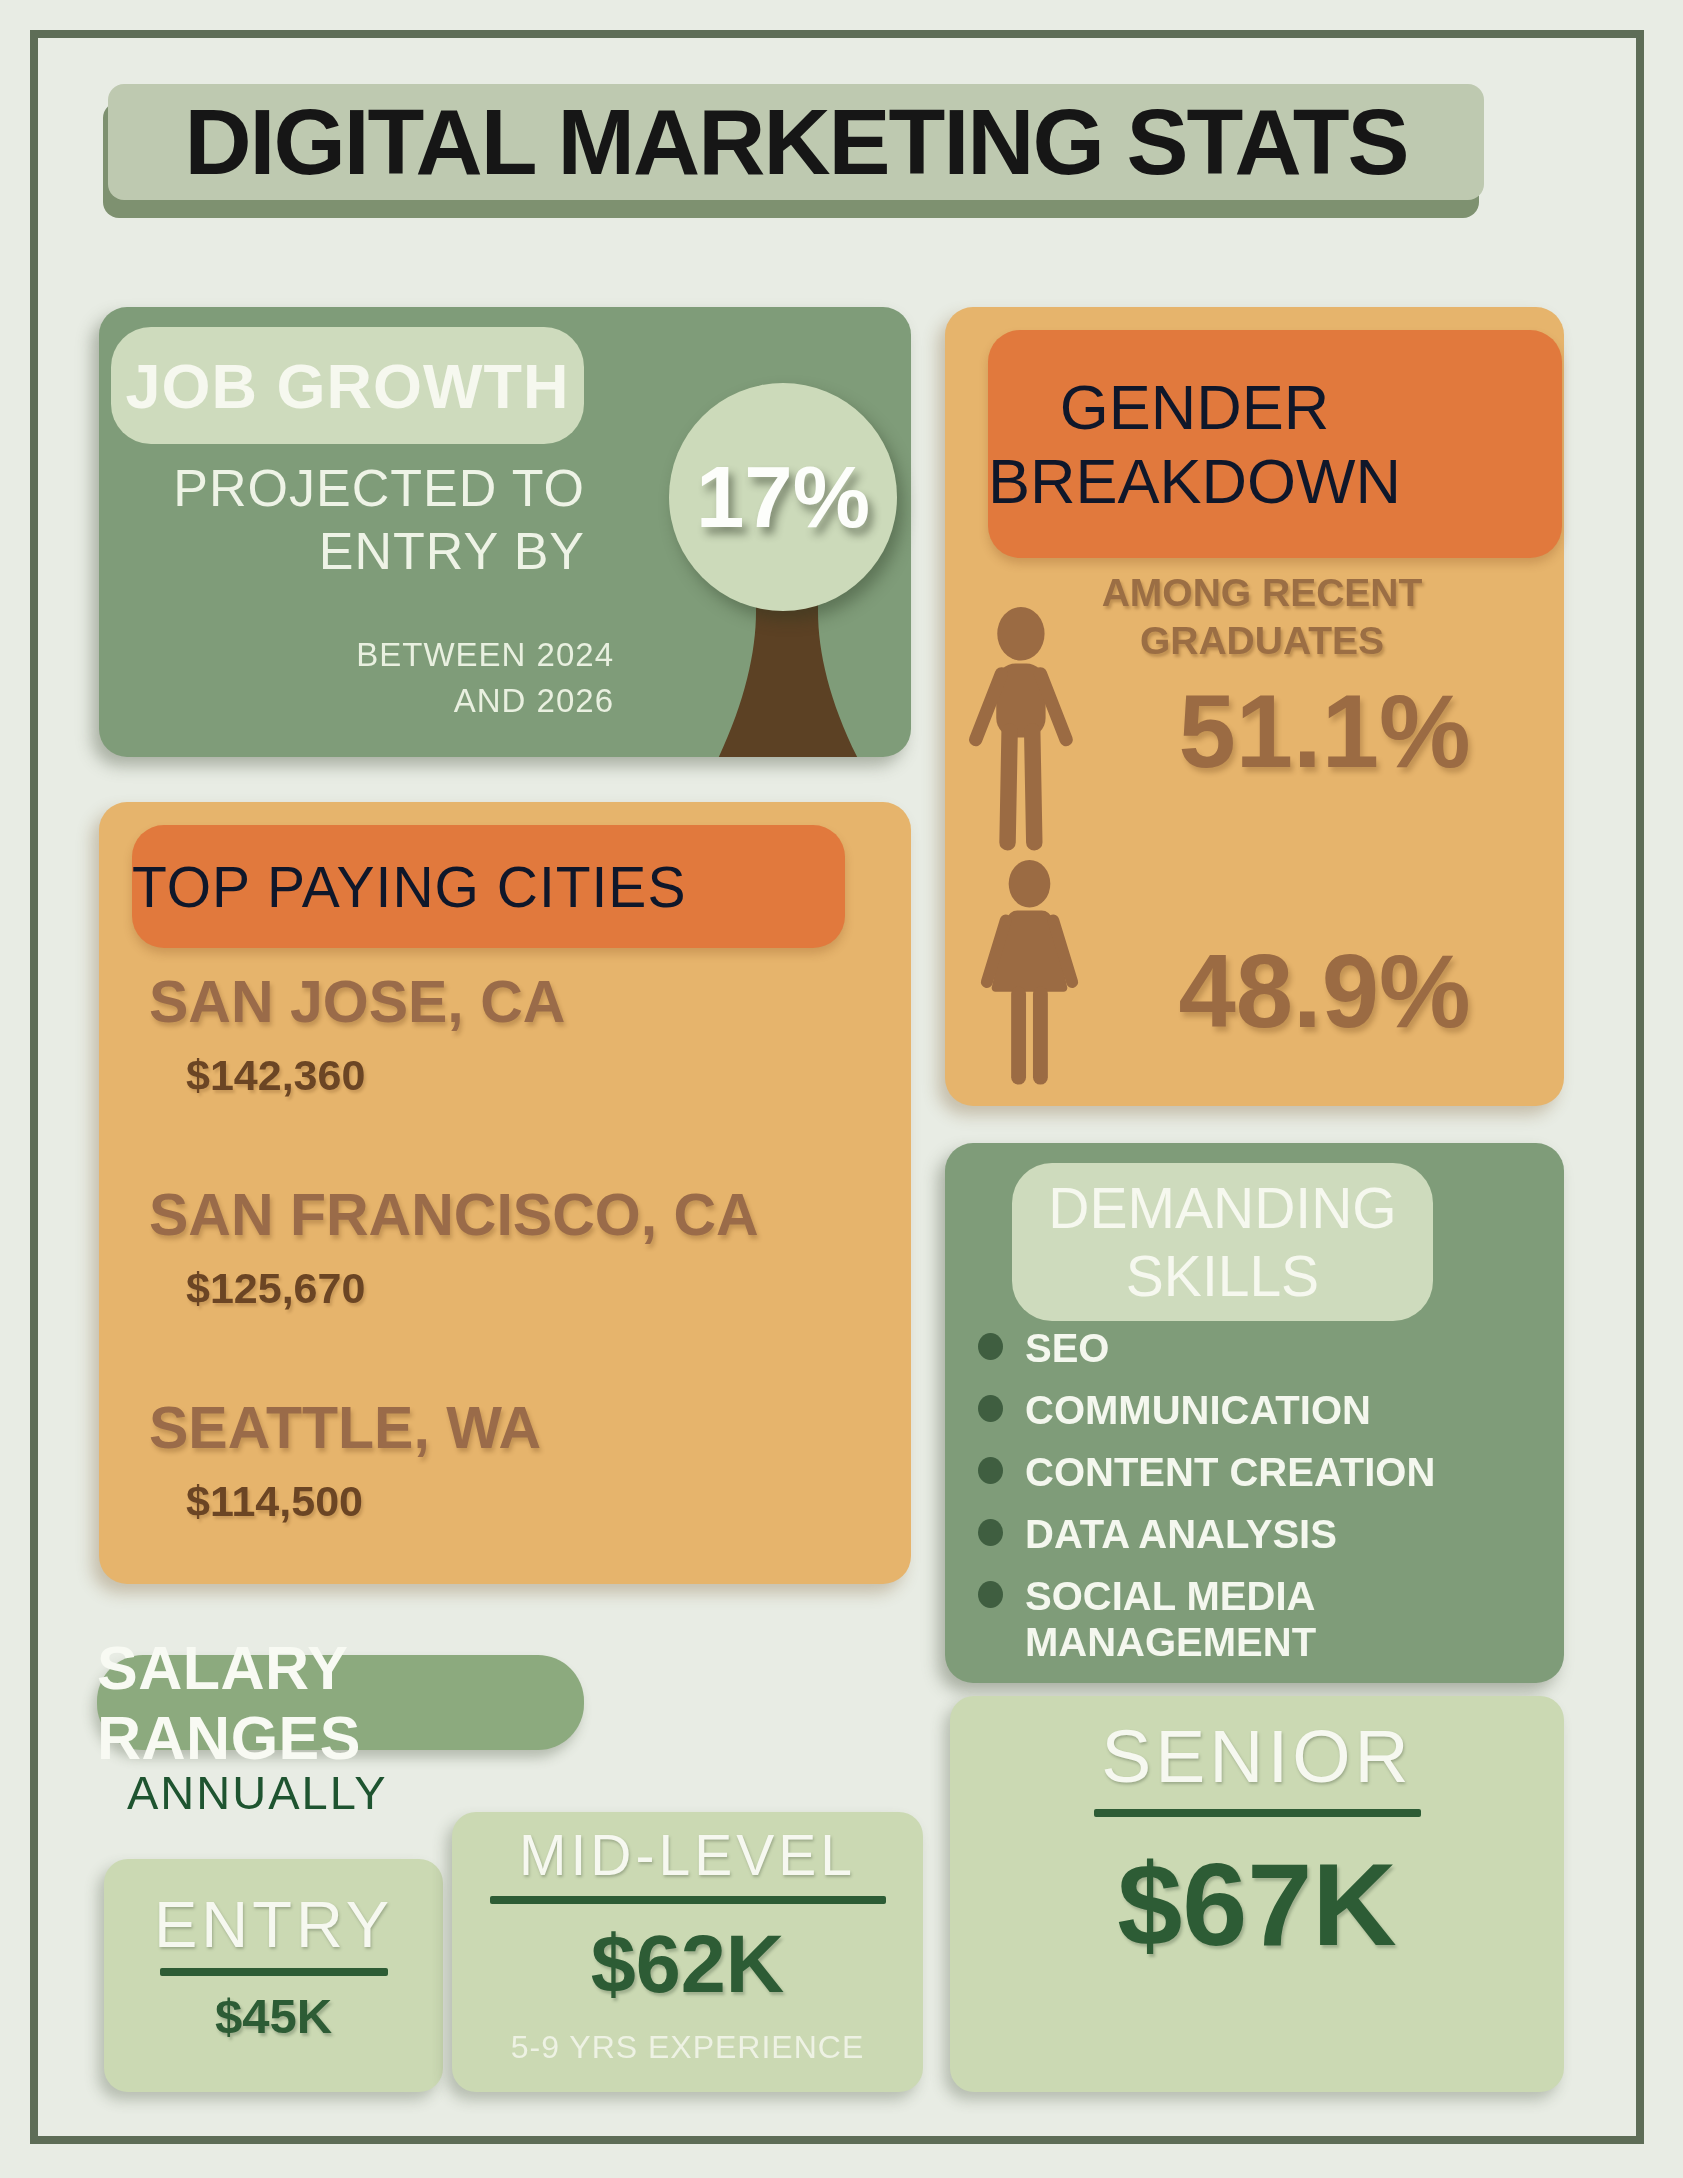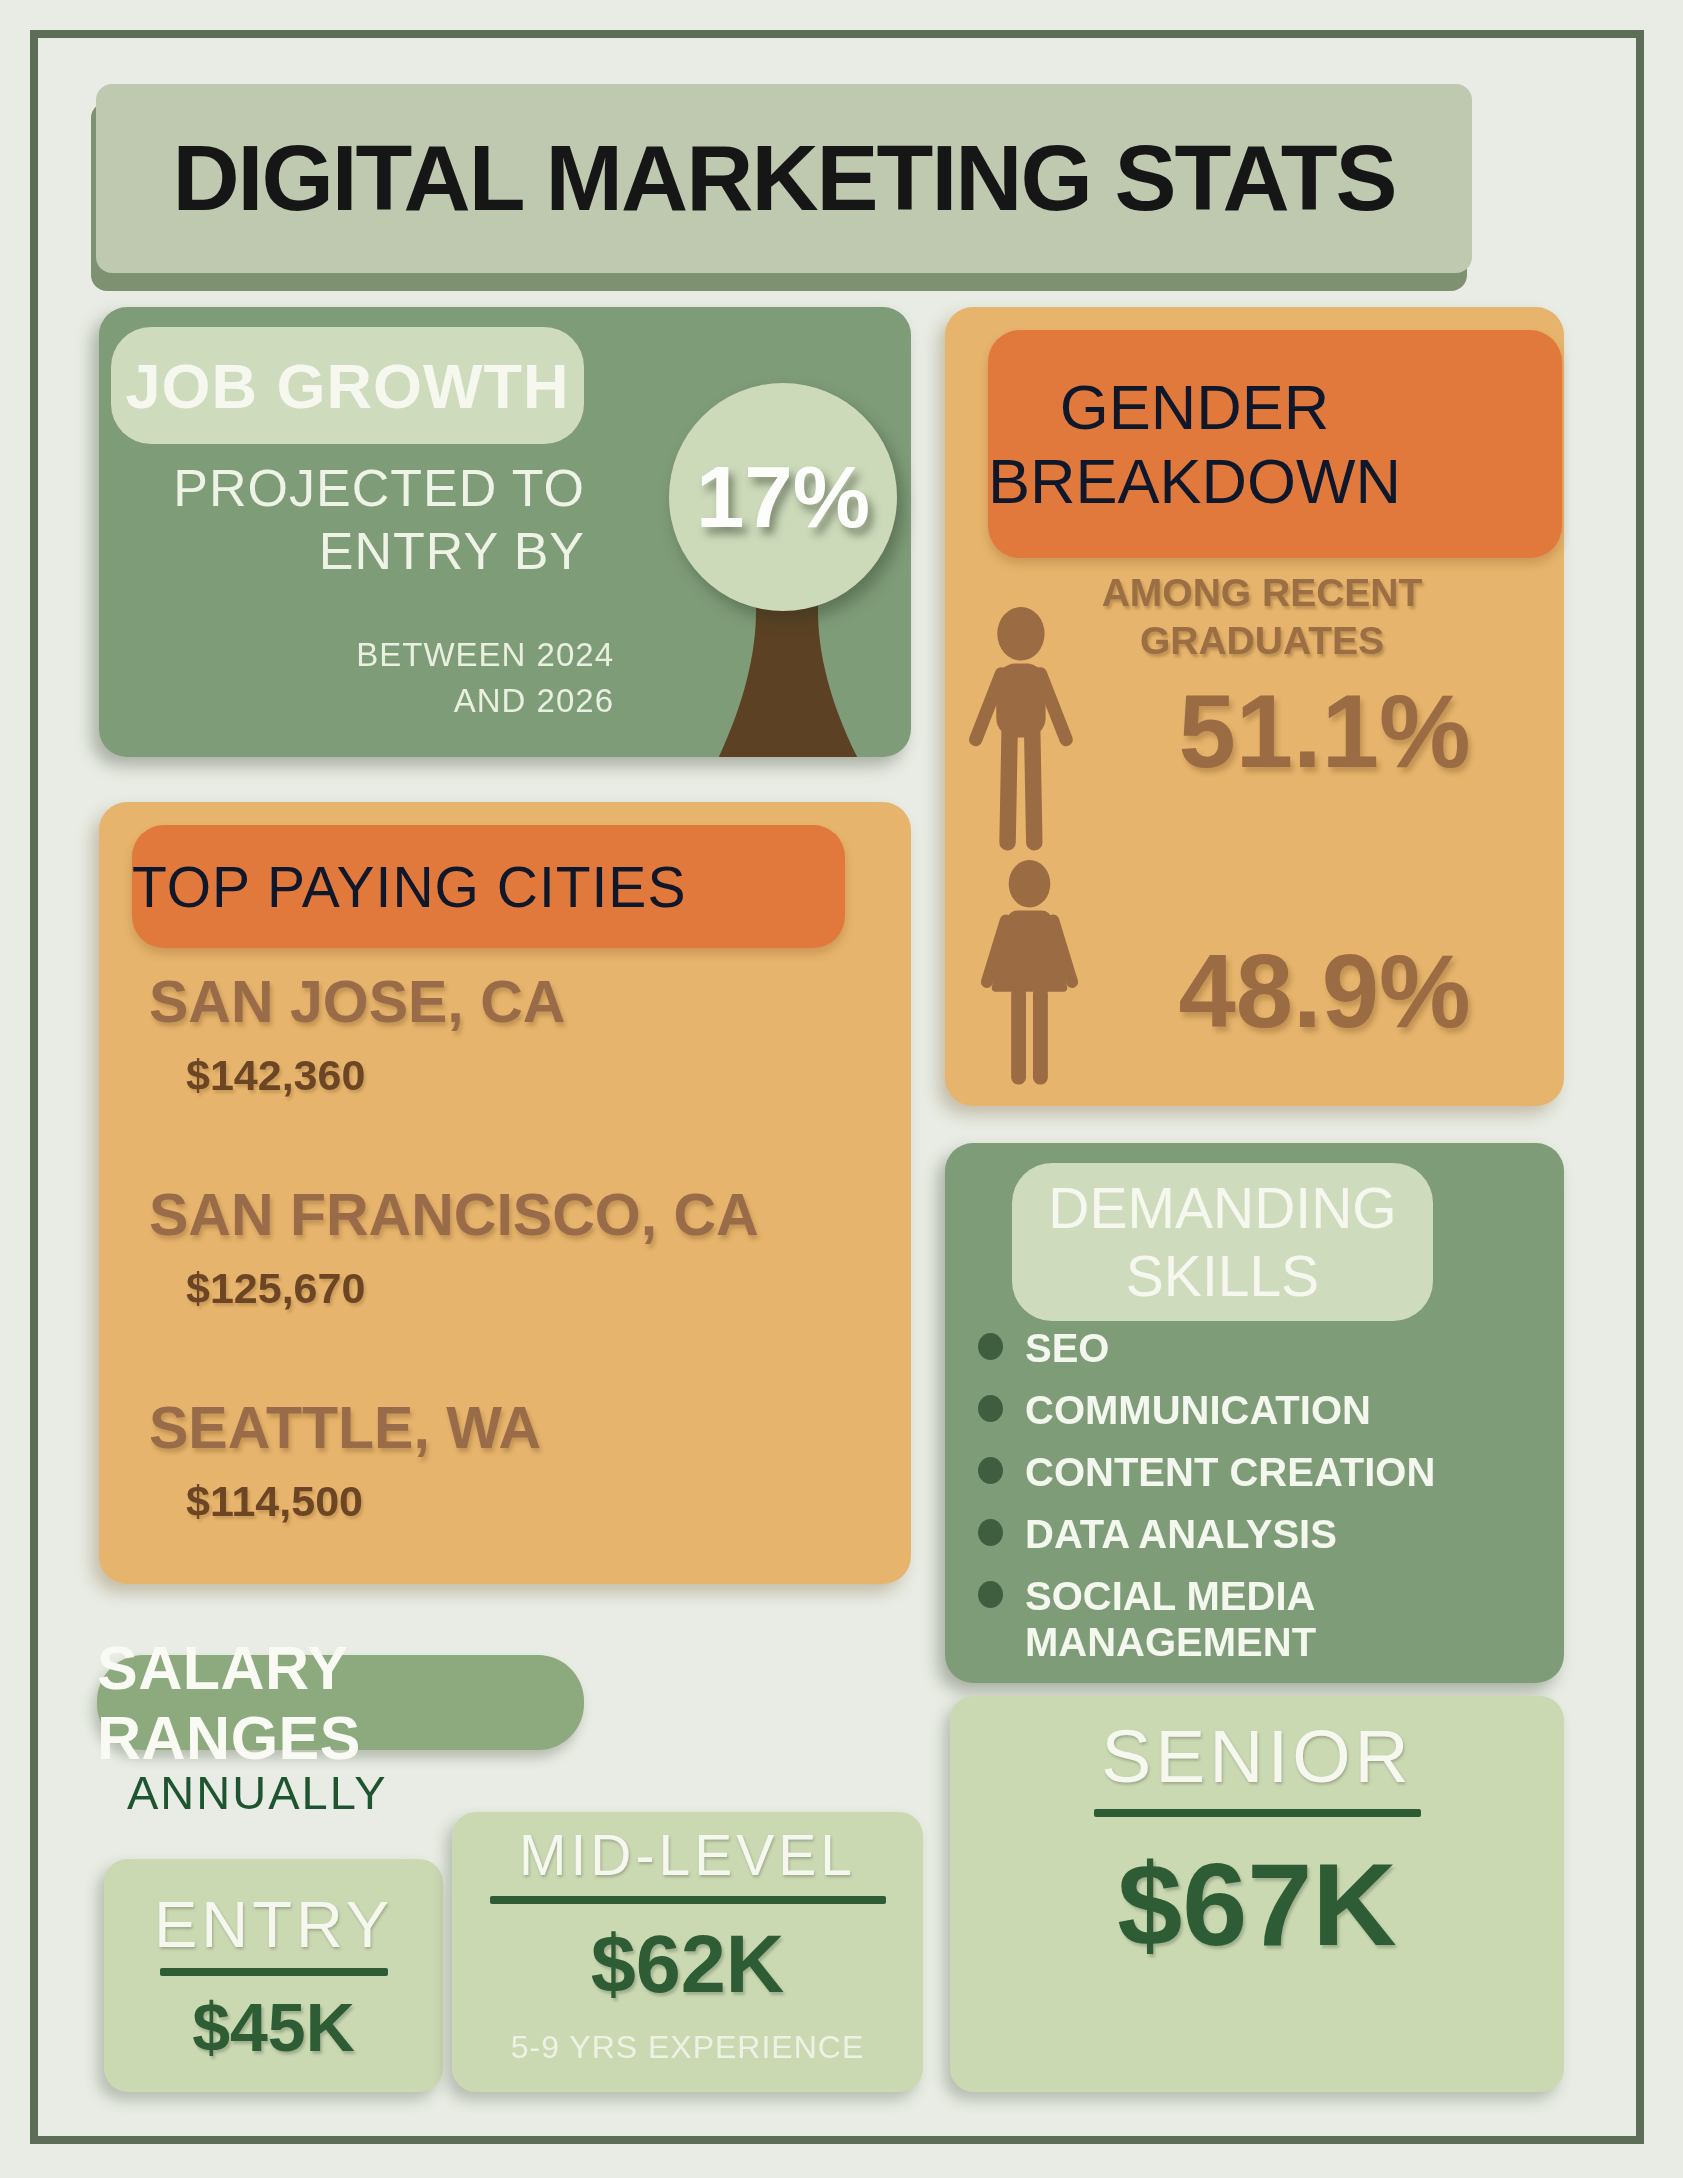--- a/index.html
+++ b/index.html
@@ -9,21 +9,21 @@
   }
   .abs { position:absolute; }
 
   .page-border {
     position:absolute; left:30px; top:30px; width:1614px; height:2114px;
     border:8px solid #5e6d57; box-sizing:border-box;
   }
 
   
   .title-box {
-    left:96px; top:84px; width:1376px; height:189px;
+    left:108px; top:84px; width:1376px; height:116px;
     background:#bec9b0; border-radius:16px;
     box-shadow:-5px 18px 0 #7e9170;
     display:flex; align-items:center; justify-content:center;
   }
   .title-text { font-size:93px; font-weight:800; letter-spacing:-2px; color:#161616; white-space:nowrap; }
 
   
   .card-green { background:#7f9c79; border-radius:28px; box-shadow:-7px 9px 16px rgba(70,82,60,.38); }
   .card-tan   { background:#e6b46c; border-radius:28px; box-shadow:-7px 9px 16px rgba(120,85,40,.30); }
   .card-light { background:#cbd9b3; border-radius:24px; box-shadow:-6px 8px 14px rgba(70,82,60,.30); }
@@ -120,21 +120,21 @@
   .entry-card .level-label  { font-size:65px; }
   .mid-card .level-label    { font-size:57px; }
   .senior-card .level-label { font-size:75px; }
 
   .level-underline { background:#2d5c35; height:8px; border-radius:2px; }
   .entry-card .level-underline  { width:228px; margin-top:6px; }
   .mid-card .level-underline    { width:396px; margin-top:8px; }
   .senior-card .level-underline { width:327px; margin-top:10px; }
 
   .level-amount { color:#2d5c35; font-weight:800; text-shadow:2px 3px 3px rgba(60,80,55,.3); white-space:nowrap; }
-  .entry-card .level-amount  { font-size:68px; margin-top:12px; }
+  .entry-card .level-amount  { font-size:49px; margin-top:12px; }
   .mid-card .level-amount    { font-size:81px; margin-top:14px; }
   .senior-card .level-amount { font-size:117px; margin-top:20px; }
 
   .level-exp { color:#eef2e4; font-weight:400; letter-spacing:1px; white-space:nowrap; }
   .mid-card .level-exp    { font-size:32px; margin-top:18px; }
   .senior-card .level-exp { font-size:34px; margin-top:24px; }
 </style>
 </head>
 <body>
 

